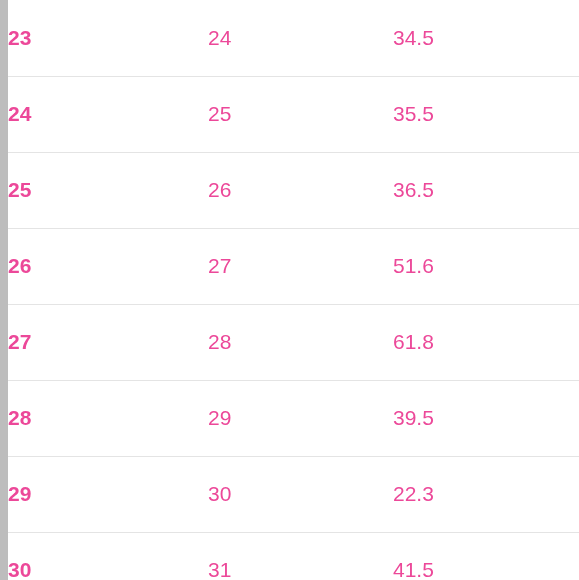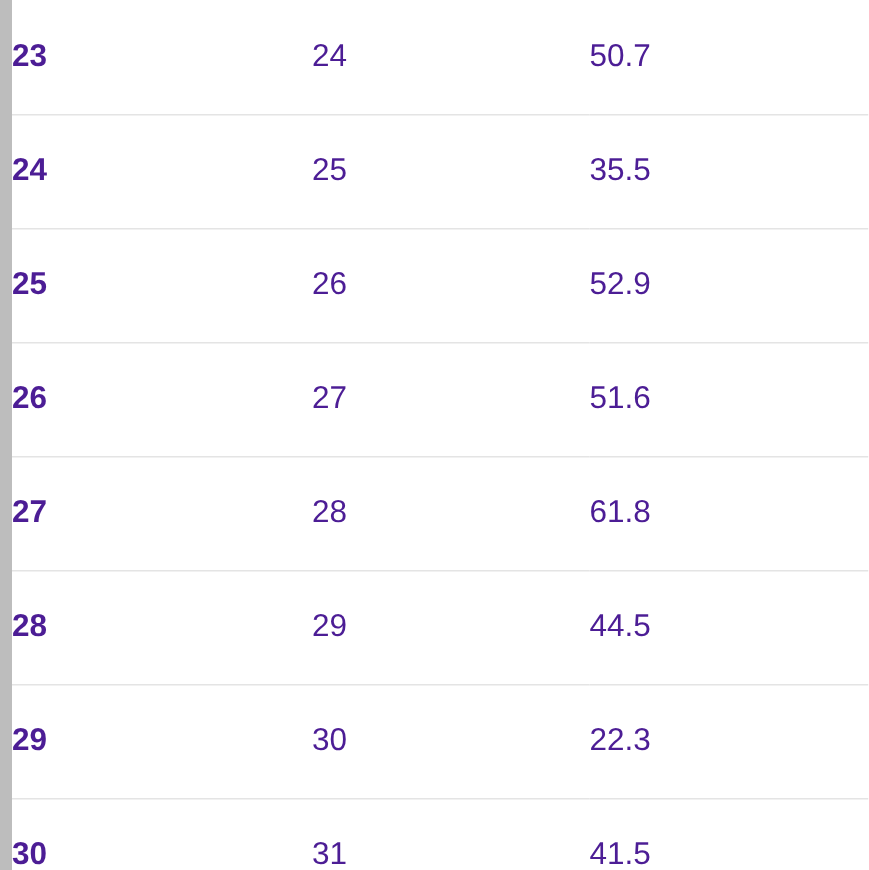--- a/index.html
+++ b/index.html
@@ -42,21 +42,21 @@
     border-collapse: collapse;
     table-layout: fixed;
   }
   table.size-table tr {
     height: 76px;
   }
   table.size-table td {
     border-bottom: 1px solid #e4e4e4;
     padding: 0;
     vertical-align: middle;
-    color: #4c1d95;
+    color: #ec4899;
     font-size: 21px;
     line-height: 26px;
   }
   table.size-table tr:last-child td {
     border-bottom: none;
   }
   td.col-a {
     width: 200px;
     padding-left: 27px;
     font-weight: bold;
@@ -88,46 +88,46 @@
 <div class="page">
 
   <div class="left-gutter"></div>
 
   <div class="table-wrap">
     <table class="size-table">
       <tbody>
         <tr class="first-row">
           <td class="col-a">23</td>
           <td class="col-b">24</td>
-          <td class="col-c">50.7</td>
+          <td class="col-c">34.5</td>
         </tr>
         <tr>
           <td class="col-a">24</td>
           <td class="col-b">25</td>
           <td class="col-c">35.5</td>
         </tr>
         <tr>
           <td class="col-a">25</td>
           <td class="col-b">26</td>
-          <td class="col-c">52.9</td>
+          <td class="col-c">36.5</td>
         </tr>
         <tr>
           <td class="col-a">26</td>
           <td class="col-b">27</td>
           <td class="col-c">51.6</td>
         </tr>
         <tr>
           <td class="col-a">27</td>
           <td class="col-b">28</td>
           <td class="col-c">61.8</td>
         </tr>
         <tr>
           <td class="col-a">28</td>
           <td class="col-b">29</td>
-          <td class="col-c">44.5</td>
+          <td class="col-c">39.5</td>
         </tr>
         <tr>
           <td class="col-a">29</td>
           <td class="col-b">30</td>
           <td class="col-c">22.3</td>
         </tr>
         <tr class="last-row">
           <td class="col-a">30</td>
           <td class="col-b">31</td>
           <td class="col-c">41.5</td>

